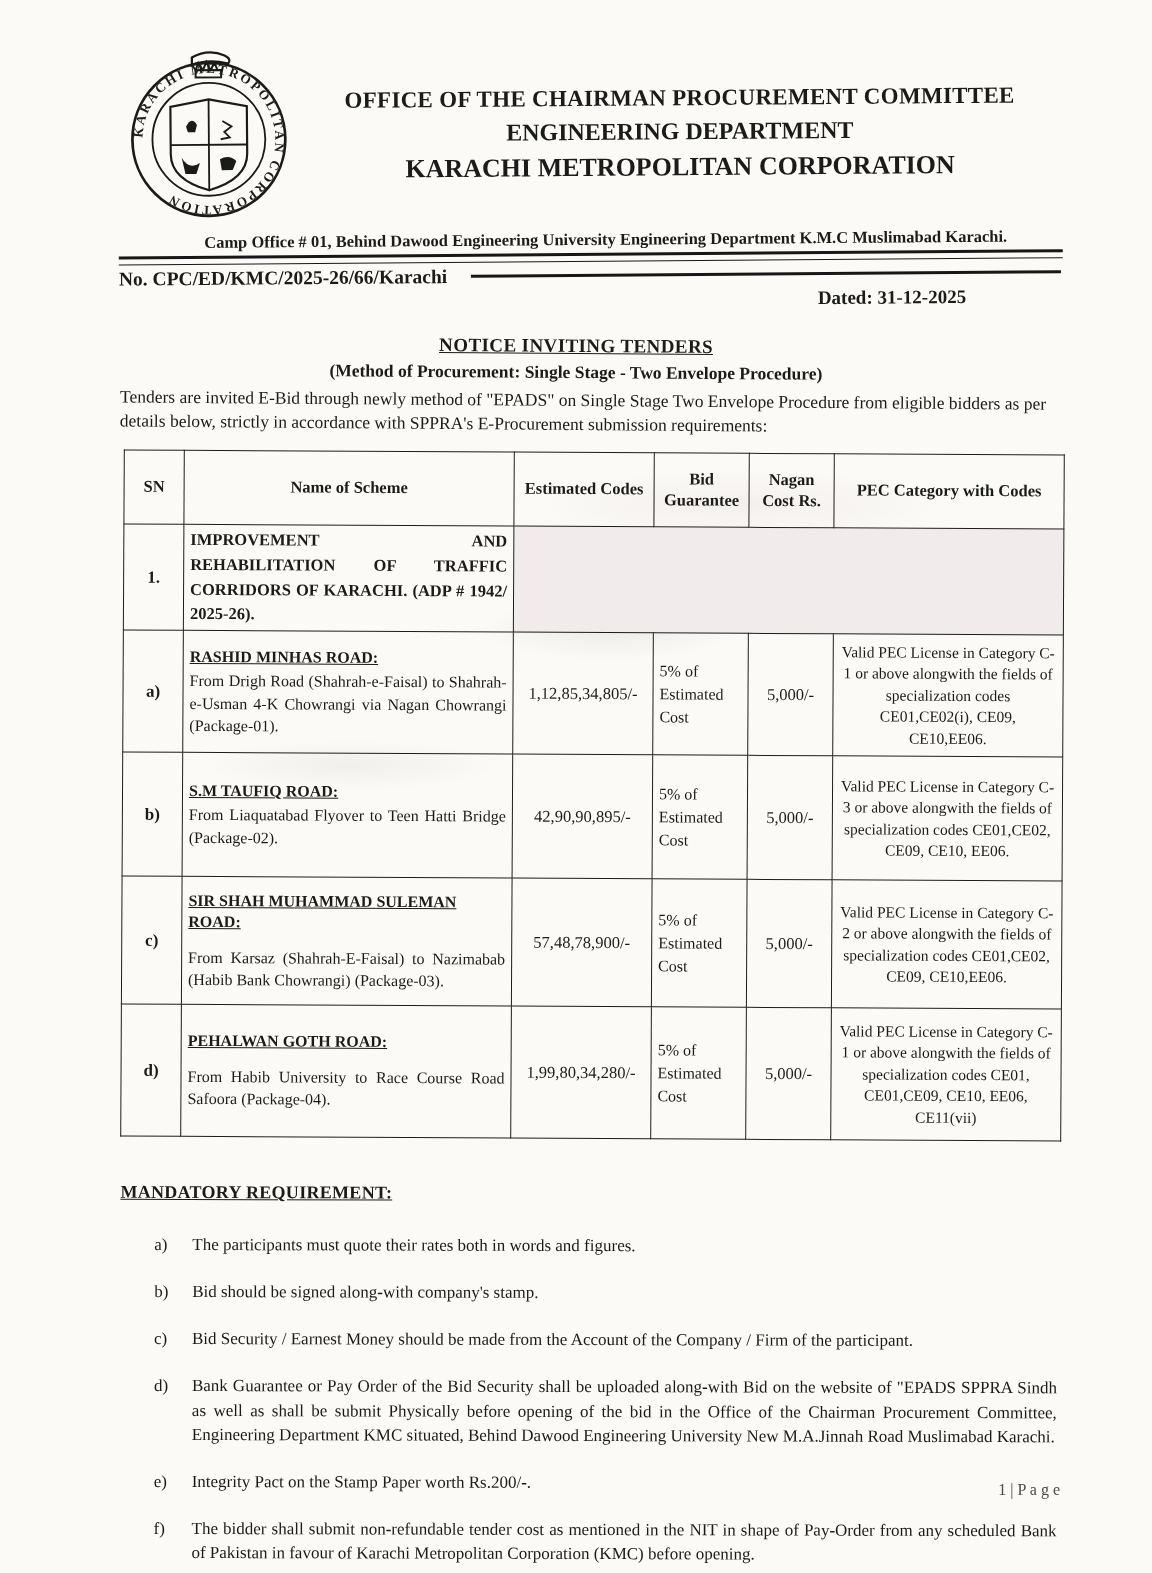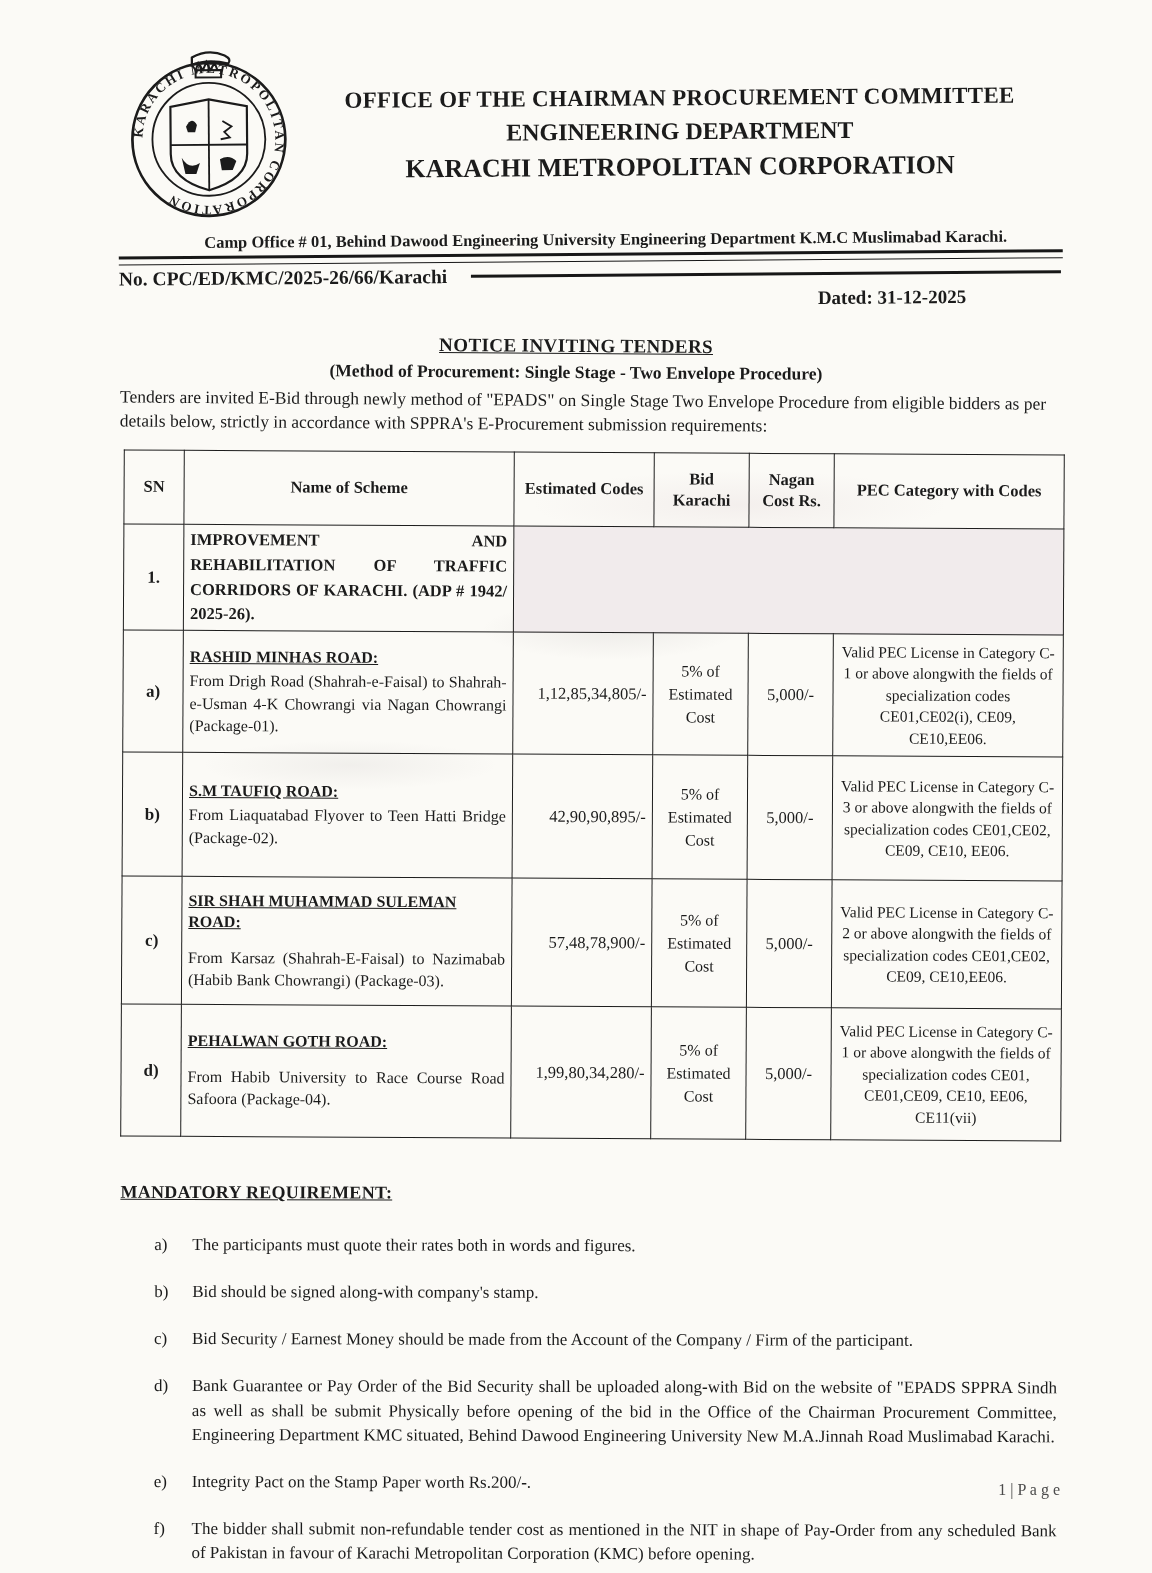--- a/index.html
+++ b/index.html
@@ -62,22 +62,22 @@
   .tbl tr:nth-child(3){height:122px;}
   .tbl tr:nth-child(4){height:124px;}
   .tbl tr:nth-child(5){height:128px;}
   .tbl tr:nth-child(6){height:132px;}
   .sn-cell{text-align:center;font-weight:bold;font-size:17px;}
   .name-cell{vertical-align:top;padding:4px 8px;}
   .proj-name{font-weight:bold;font-size:16.5px;line-height:1.5;text-align:justify;}
   .road{font-weight:bold;font-size:16px;text-decoration:underline;line-height:1.35;}
   .desc{font-size:16px;text-align:justify;line-height:1.4;margin-top:3px;}
   .tbl tr:nth-child(5) .desc,.tbl tr:nth-child(6) .desc{margin-top:14px;}
-  .cost-cell{text-align:right;font-size:16.5px;}
-  .sec-cell{text-align:center;font-size:16px;white-space:pre-line;line-height:1.45;}
+  .cost-cell{text-align:center;font-size:16.5px;}
+  .sec-cell{font-size:16px;white-space:pre-line;line-height:1.45;}
   .tender-cell{text-align:center;font-size:16.5px;}
   .pec-cell{text-align:center;font-size:15.5px;line-height:1.38;padding:4px 5px;}
   .blank-cell{background:#f1ebec;}
 
   
   .mand{padding:44px 95px 0 120px;transform:rotate(0.15deg);}
   .mand-h{font-size:18px;font-weight:bold;text-decoration:underline;letter-spacing:.3px;}
   .mand-list{margin-top:30px;padding-left:34px;}
   .mand-item{display:flex;margin-bottom:23px;font-size:17px;line-height:1.42;}
   .mand-label{width:38px;flex:none;}
@@ -151,21 +151,21 @@
       <col style="width:95px">
         <col style="width:85px">
         <col style="width:230px">
     </colgroup>
     <tbody>
         <tr>
       <th>SN</th>
       <th>Name of Scheme</th>
       <th>Estimated Codes</th>
       <th style="white-space:pre-line">Bid
-Karachi</th>
+Guarantee</th>
       <th style="white-space:pre-line">Nagan
 Cost Rs.</th>
       <th>PEC Category with Codes</th>
     </tr>
     <tr>
       <td class="sn-cell" style="vertical-align:middle">1.</td>
       <td class="name-cell">
         <div class="proj-name">IMPROVEMENT AND REHABILITATION OF TRAFFIC CORRIDORS OF KARACHI. (ADP # 1942/ 2025-26).</div>
       </td>
       <td class="blank-cell" colspan="4"></td>

